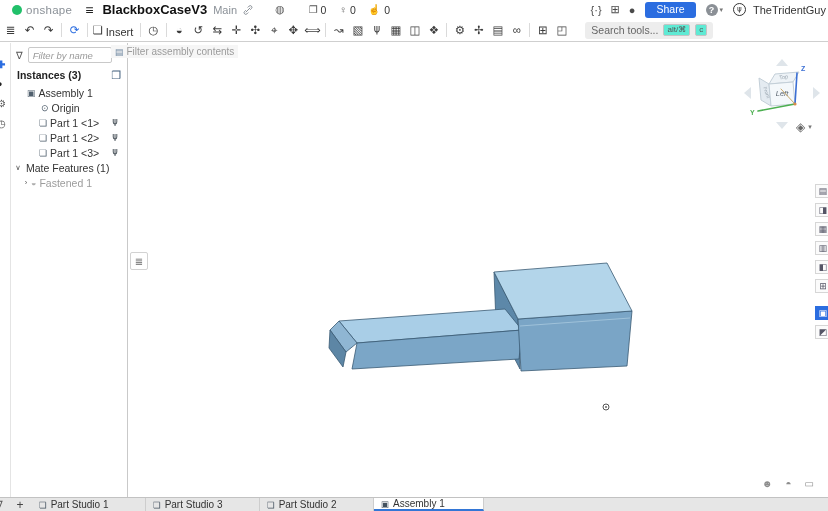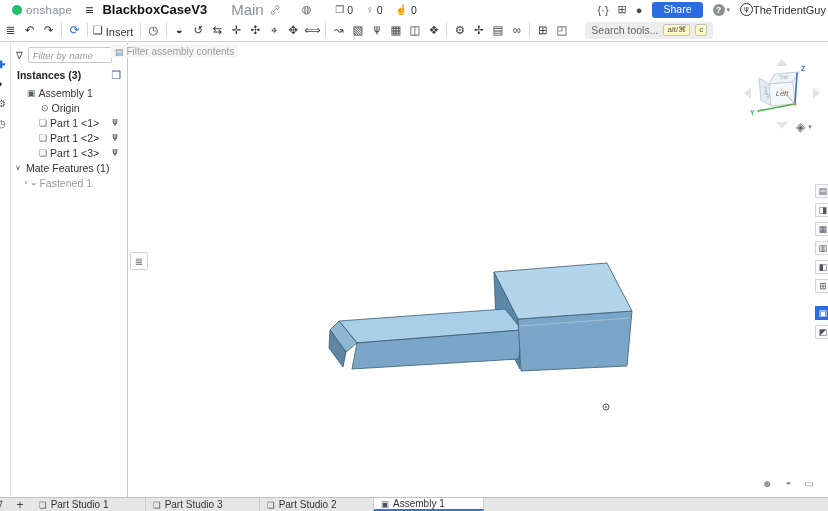--- a/index.html
+++ b/index.html
@@ -6,44 +6,44 @@
   html,body{background:#fff}
   body{font-family:"Liberation Sans",sans-serif;}
   #root{position:relative;width:828px;height:511px;background:#fff;overflow:hidden;color:#333;font-size:11px}
 
   
   .hdr{position:absolute;top:0;left:16px;right:0;height:19px;display:flex;align-items:center;background:#fff}
   .logo-dot{width:10px;height:10px;border-radius:50%;background:#21c06a;margin-left:-4px;flex:none}
   .logo-txt{color:#8a9097;font-size:11.5px;margin-left:4px;letter-spacing:.3px}
   .hamburger{margin-left:13px;font-size:14px;color:#222;line-height:1}
   .doc-title{font-weight:bold;font-size:13px;color:#111;margin-left:9px}
-  .branch{color:#8a9097;font-size:15px;margin-left:24px}
+  .branch{color:#8a9097;font-size:11px;margin-left:6px}
   .linkicon{margin-left:6px;color:#8a9097;display:flex}
   .stats{display:flex;align-items:center;margin-left:24px;gap:13px}
   .stat{display:flex;align-items:center;gap:3px;color:#444}
   .stat .g{font-size:10px;color:#555}
   .stat .v{font-size:10.5px;color:#333}
   .globe{margin-left:22px;color:#555;font-size:11px}
   .hsp{flex:1}
   .hic{color:#4a4a4a;font-size:11px;margin-left:9px}
   .share-btn{margin-left:10px;background:#2b6de0;color:#fff;font-size:10.5px;border:none;border-radius:3px;padding:2px 11px;line-height:11px;height:16px}
   .help{margin-left:10px;display:flex;align-items:center;gap:2px}
   .help .q{width:12px;height:12px;border-radius:50%;background:#8b9096;color:#fff;font-size:9px;font-weight:bold;display:flex;align-items:center;justify-content:center}
   .caret{font-size:7px;color:#777}
   .avatar{margin-left:10px;width:13px;height:13px;border:1.4px solid #333;border-radius:50%;display:flex;align-items:center;justify-content:center;font-size:8px;color:#333}
-  .uname{margin:0 2px 0 0;font-size:11px;color:#333;white-space:nowrap}
+  .uname{margin:0 2px 0 7px;font-size:11px;color:#333;white-space:nowrap}
 
   
   .toolbar{position:absolute;top:19px;left:0;right:0;height:23px;border-bottom:1px solid #cfcfcf;display:flex;align-items:center;padding-left:1px;background:#fff}
   .tbtn{height:18px;min-width:18px;display:flex;align-items:center;justify-content:center;color:#3c3c3c;font-size:11.5px;margin:0 .5px;border-radius:2px;padding:0 1px}
   .tbtn.hl{background:#cfe1f7;border-radius:9px;color:#2b6de0}
   .tbtn .lbl{font-size:11px;margin:4px 2px 0 3px;color:#333}
   .tdiv{width:1px;height:14px;background:#dadada;margin:0 3px;flex:none}
   .search{margin-left:14px;background:#ededed;border-radius:3px;height:17px;display:flex;align-items:center;padding:0 6px;color:#666;font-size:10.5px;gap:5px}
-  .kbd{background:#fef9c3;border:1px solid #c4c4c4;border-radius:2px;font-size:8px;padding:0 3px;line-height:10px;color:#555}
+  .kbd{background:#5eead4;border:1px solid #c4c4c4;border-radius:2px;font-size:8px;padding:0 3px;line-height:10px;color:#555}
 
   
   .rail{position:absolute;left:0;top:43px;width:11px;bottom:14px;border-right:1px solid #e4e4e4;background:#fff;display:flex;flex-direction:column;align-items:flex-start;padding-top:17px;gap:10px;overflow:hidden}
   .ric{font-size:10px;color:#555;margin-left:-3px;line-height:1}
   .ric.blue{color:#2b6de0;font-weight:bold}
   .ric.dark{color:#222;font-size:9px}
 
   
   .sidebar{position:absolute;left:11px;top:43px;width:117px;bottom:14px;background:#fff;border-right:1px solid #c9c9c9}
   .filter-row{display:flex;align-items:center;padding:4px 3px 2px 5px;gap:5px}

